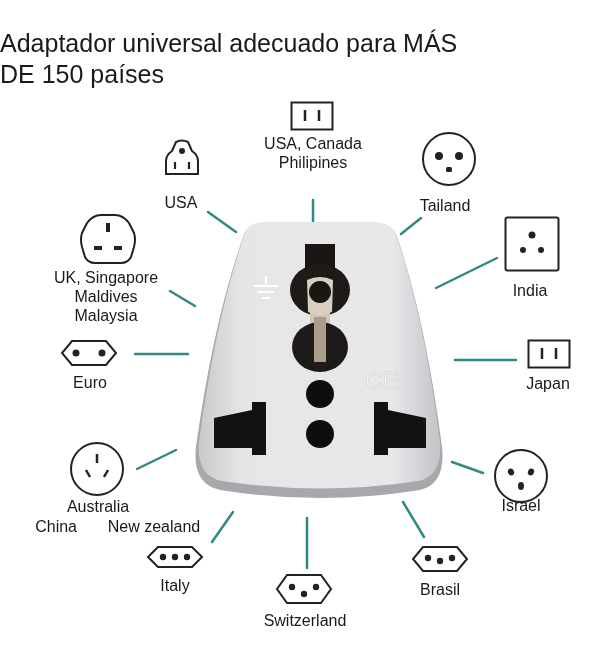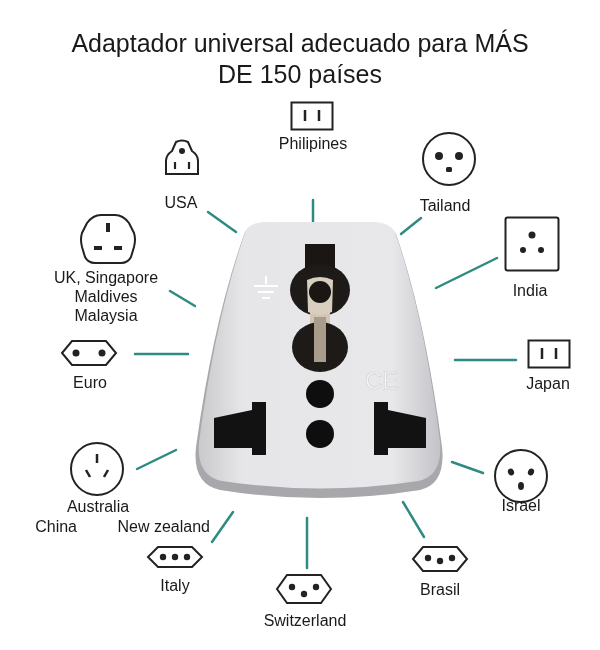--- a/index.html
+++ b/index.html
@@ -1,17 +1,17 @@
 <!DOCTYPE html>
 <html><head>
 <meta charset="utf-8">
 <style>
   html,body{margin:0;padding:0;background:#ffffff;}
   body{width:600px;height:650px;position:relative;overflow:hidden;font-family:"Liberation Sans",sans-serif;color:#1a1a1a;}
-  .title{position:absolute;left:0;top:28px;width:600px;text-align:center;font-size:25px;line-height:31px;color:#1a1a1a;}
+  .title{position:absolute;left:0;top:28px;width:600px;text-align:left;font-size:25px;line-height:31px;color:#1a1a1a;}
   .lbl{position:absolute;font-size:16px;line-height:19px;text-align:center;white-space:nowrap;color:#1a1a1a;}
   .icon{position:absolute;}
   svg.lines{position:absolute;left:0;top:0;}
 </style>
 </head>
 <body>
 
 <div class="title">
   <div>Adaptador universal adecuado para MÁS</div>
   <div>DE 150 países</div>
@@ -72,20 +72,21 @@
 
   <path d="M246 196 L208 188 L208 180 L194 180 L194 233 L208 233 L208 226 L246 226 Z" fill="#121212"></path>
 </svg>
 
 <svg class="icon" style="left:290px;top:101px" width="44" height="30">
   <rect x="1.5" y="1.5" width="41" height="27" fill="none" stroke="#222" stroke-width="2"></rect>
   <line x1="15" y1="9" x2="15" y2="20" stroke="#222" stroke-width="2.5"></line>
   <line x1="29" y1="9" x2="29" y2="20" stroke="#222" stroke-width="2.5"></line>
 </svg>
 <div class="lbl" style="left:230px;top:134px;width:166px">
+  <div>USA, Canada</div>
   <div>Philipines</div>
 </div>
 
 <svg class="icon" style="left:164px;top:139px" width="36" height="38">
   <path d="M2 35 L2 22 Q2 16 8 12 L12 3 Q18 0 24 3 L28 12 Q34 16 34 22 L34 35 Z" fill="none" stroke="#222" stroke-width="2"></path>
   <circle cx="18" cy="12" r="3" fill="#222"></circle>
   <line x1="11" y1="23" x2="11" y2="30" stroke="#222" stroke-width="2.2"></line>
   <line x1="25" y1="23" x2="25" y2="30" stroke="#222" stroke-width="2.2"></line>
 </svg>
 <div class="lbl" style="left:150px;top:193px;width:62px">USA</div>
@@ -133,21 +134,21 @@
 <div class="lbl" style="left:515px;top:374px;width:66px">Japan</div>
 
 <svg class="icon" style="left:69px;top:441px" width="56" height="56">
   <circle cx="28" cy="28" r="26" fill="none" stroke="#222" stroke-width="2"></circle>
   <line x1="28" y1="13" x2="28" y2="22" stroke="#222" stroke-width="2.5"></line>
   <line x1="17" y1="29" x2="21" y2="36" stroke="#222" stroke-width="2.5"></line>
   <line x1="39" y1="29" x2="35" y2="36" stroke="#222" stroke-width="2.5"></line>
 </svg>
 <div class="lbl" style="left:56px;top:497px;width:84px">Australia</div>
 <div class="lbl" style="left:25px;top:517px;width:52px;text-align:right">China</div>
-<div class="lbl" style="left:98px;top:517px;width:112px;text-align:right">New zealand</div>
+<div class="lbl" style="left:98px;top:517px;width:112px;text-align:center">New zealand</div>
 
 <svg class="icon" style="left:493px;top:448px" width="56" height="56">
   <circle cx="28" cy="28" r="26" fill="none" stroke="#222" stroke-width="2"></circle>
   <ellipse cx="18" cy="24" rx="3" ry="3.5" transform="rotate(-25 18 24)" fill="#222"></ellipse>
   <ellipse cx="38" cy="24" rx="3" ry="3.5" transform="rotate(25 38 24)" fill="#222"></ellipse>
   <ellipse cx="28" cy="38" rx="3" ry="4" fill="#222"></ellipse>
 </svg>
 <div class="lbl" style="left:490px;top:496px;width:62px">Israel</div>
 
 <svg class="icon" style="left:146px;top:545px" width="58" height="24">

